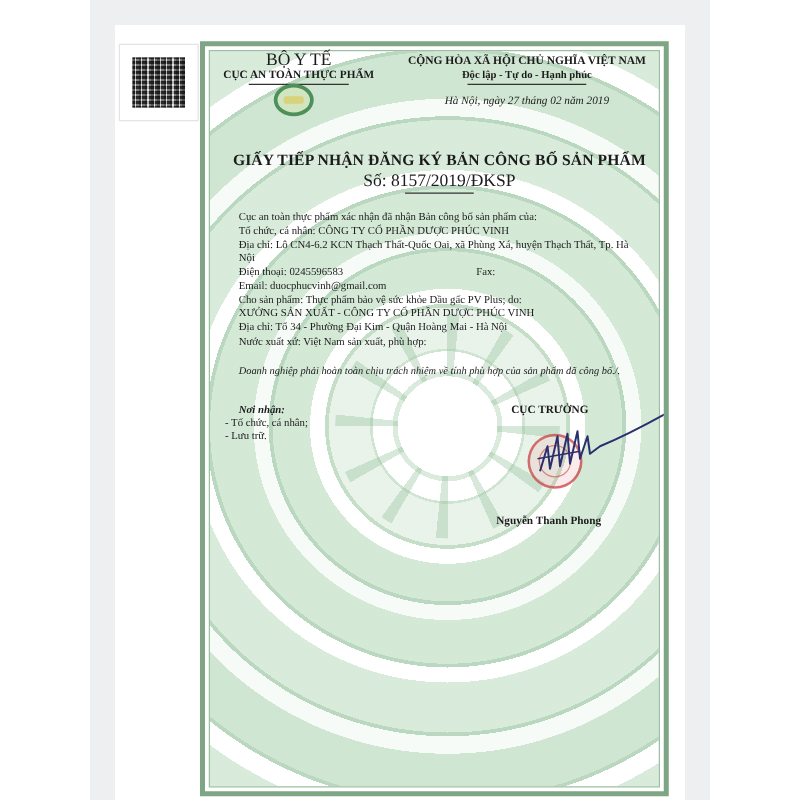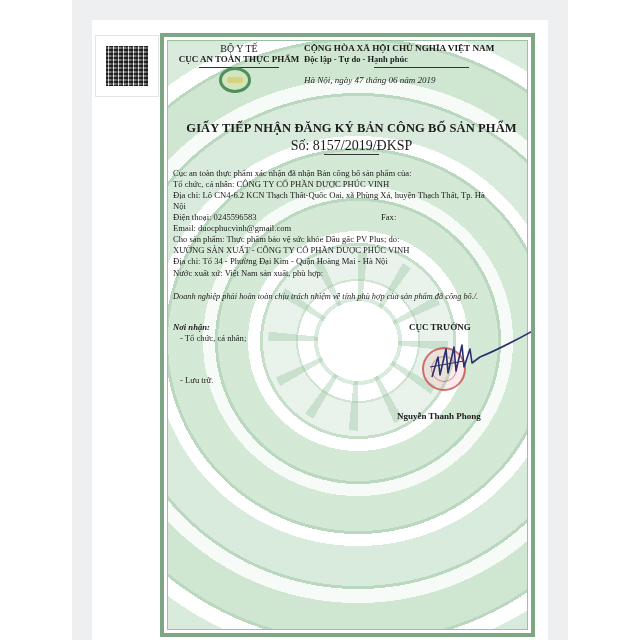--- a/index.html
+++ b/index.html
@@ -77,38 +77,38 @@
         rgba(140,190,150,.35) 270deg 276deg, transparent 276deg 300deg,
         rgba(140,190,150,.35) 300deg 306deg, transparent 306deg 330deg,
         rgba(140,190,150,.35) 330deg 336deg, transparent 336deg 360deg);
       border-radius: 50%;
       mask: radial-gradient(circle, transparent 0 40px, #000 40px);
       -webkit-mask: radial-gradient(circle, transparent 0 40px, #000 40px);
     }
     .text-layer { position: absolute; left: 0; top: 0; width: 375px; height: 604px; color: #1b1b1b; }
     .t { position: absolute; white-space: nowrap; }
     .hdr-left { position: absolute; left: 0; top: 6px; width: 150px; text-align: center; }
-    .hdr-right { position: absolute; left: 140px; top: 6px; width: 235px; }
-    .hdr-small { font-size: 10px; line-height: 11px; }
+    .hdr-right { position: absolute; left: 140px; top: 6px; width: 235px; text-align: center; }
+    .hdr-small { font-size: 14px; line-height: 11px; }
     .hdr-bold { font-size: 9px; font-weight: bold; line-height: 11px; }
     .rule { height: 1px; background: #333; margin: 2px auto 0; }
     .logo {
       position: absolute; left: 55px; top: 30px; width: 32px; height: 26px;
       border: 3px solid #4e8f5a; border-radius: 50%; box-sizing: border-box;
       background: rgba(210,225,160,.35);
     }
     .logo-inner {
       position: absolute; left: 5px; top: 7px; width: 16px; height: 6px;
       background: #d8d27a; border-radius: 2px;
     }
     .date { font-style: italic; font-size: 9px; }
     .title { left: 0; width: 375px; text-align: center; top: 84px; font-size: 12.5px; font-weight: bold; letter-spacing: 0.1px; }
     .so { left: 0; width: 375px; text-align: center; top: 101px; font-size: 14px; }
     .so-rule { position: absolute; left: 160px; top: 117px; width: 55px; height: 1px; background: #333; }
-    .body { font-size: 8.6px; line-height: 10.5px; left: 9px; }
+    .body { font-size: 8.6px; line-height: 10.5px; left: 27px; }
     .italic-b { font-style: italic; font-weight: bold; }
     .cuc { font-weight: bold; font-size: 9px; }
     .stamp {
       position: absolute; left: 258px; top: 310px; width: 44px; height: 44px;
       border-radius: 50%; border: 2px solid rgba(200,70,70,.75); box-sizing: border-box;
       background: rgba(230,150,150,.18);
     }
     .stamp-inner {
       position: absolute; left: 7px; top: 7px; width: 26px; height: 26px;
       border-radius: 50%; border: 1px solid rgba(200,70,70,.6); box-sizing: border-box;
@@ -138,21 +138,21 @@
       <div class="rule" style="width:80px;"></div>
     </div>
     <div class="logo">
       <div class="logo-inner"></div>
     </div>
 
     <div class="hdr-right">
       <div class="hdr-bold" style="font-size:9.2px;">CỘNG HÒA XÃ HỘI CHỦ NGHĨA VIỆT NAM</div>
       <div class="hdr-bold" style="font-size:8.5px;">Độc lập - Tự do - Hạnh phúc</div>
       <div class="rule" style="width:95px;"></div>
-      <div class="date" style="margin-top:7px;">Hà Nội, ngày 47 tháng 06 năm 2019</div>
+      <div class="date" style="margin-top:7px;">Hà Nội, ngày 27 tháng 02 năm 2019</div>
     </div>
 
     <div class="t title">GIẤY TIẾP NHẬN ĐĂNG KÝ BẢN CÔNG BỐ SẢN PHẨM</div>
     <div class="t so">Số: 8157/2019/ĐKSP</div>
     <div class="so-rule"></div>
 
     <div class="t body" style="top:131px;">Cục an toàn thực phẩm xác nhận đã nhận Bản công bố sản phẩm của:</div>
     <div class="t body" style="top:142px;">Tổ chức, cá nhân: CÔNG TY CỔ PHẦN DƯỢC PHÚC VINH</div>
     <div class="t body" style="top:153px;">Địa chỉ: Lô CN4-6.2 KCN Thạch Thất-Quốc Oai, xã Phùng Xá, huyện Thạch Thất, Tp. Hà</div>
     <div class="t body" style="top:164px;">Nội</div>
@@ -160,21 +160,21 @@
     <div class="t body" style="top:175px; left:189px;margin-left:28px;">Fax:</div>
     <div class="t body" style="top:186px;">Email: duocphucvinh@gmail.com</div>
     <div class="t body" style="top:197px;">Cho sản phẩm: Thực phẩm bảo vệ sức khỏe Dầu gấc PV Plus; do:</div>
     <div class="t body" style="top:208px;">XƯỞNG SẢN XUẤT - CÔNG TY CỔ PHẦN DƯỢC PHÚC VINH</div>
     <div class="t body" style="top:219px;">Địa chỉ: Tổ 34 - Phường Đại Kim - Quận Hoàng Mai - Hà Nội</div>
     <div class="t body" style="top:231px;">Nước xuất xứ: Việt Nam sản xuất, phù hợp:</div>
     <div class="t body" style="top:255px; font-size:8.3px;font-style:italic;">Doanh nghiệp phải hoàn toàn chịu trách nhiệm về tính phù hợp của sản phẩm đã công bố./.</div>
 
     <div class="t body italic-b" style="top:285px;">Nơi nhận:</div>
     <div class="t body" style="top:296px; left:16px;">- Tổ chức, cá nhân;</div>
-    <div class="t body" style="top:306px; left:16px;margin-top:32px;">- Lưu trữ.</div>
+    <div class="t body" style="top:306px; left:16px;">- Lưu trữ.</div>
 
     <div class="t cuc" style="top:285px; left:245px;">CỤC TRƯỞNG</div>
 
     <div class="stamp">
       <div class="stamp-inner"></div>
     </div>
     <svg class="sig" viewBox="0 0 115 70">
       <path d="M8 50 L14 30 L16 48 L22 22 L24 46 L30 20 L32 44 L38 18 L40 40 L46 22 L48 36 L56 30 Q80 20 112 2" fill="none" stroke="#2a2f6e" stroke-width="1.6" stroke-linejoin="round"></path>
       <path d="M6 40 L40 34" fill="none" stroke="#2a2f6e" stroke-width="1.2"></path>
     </svg>

